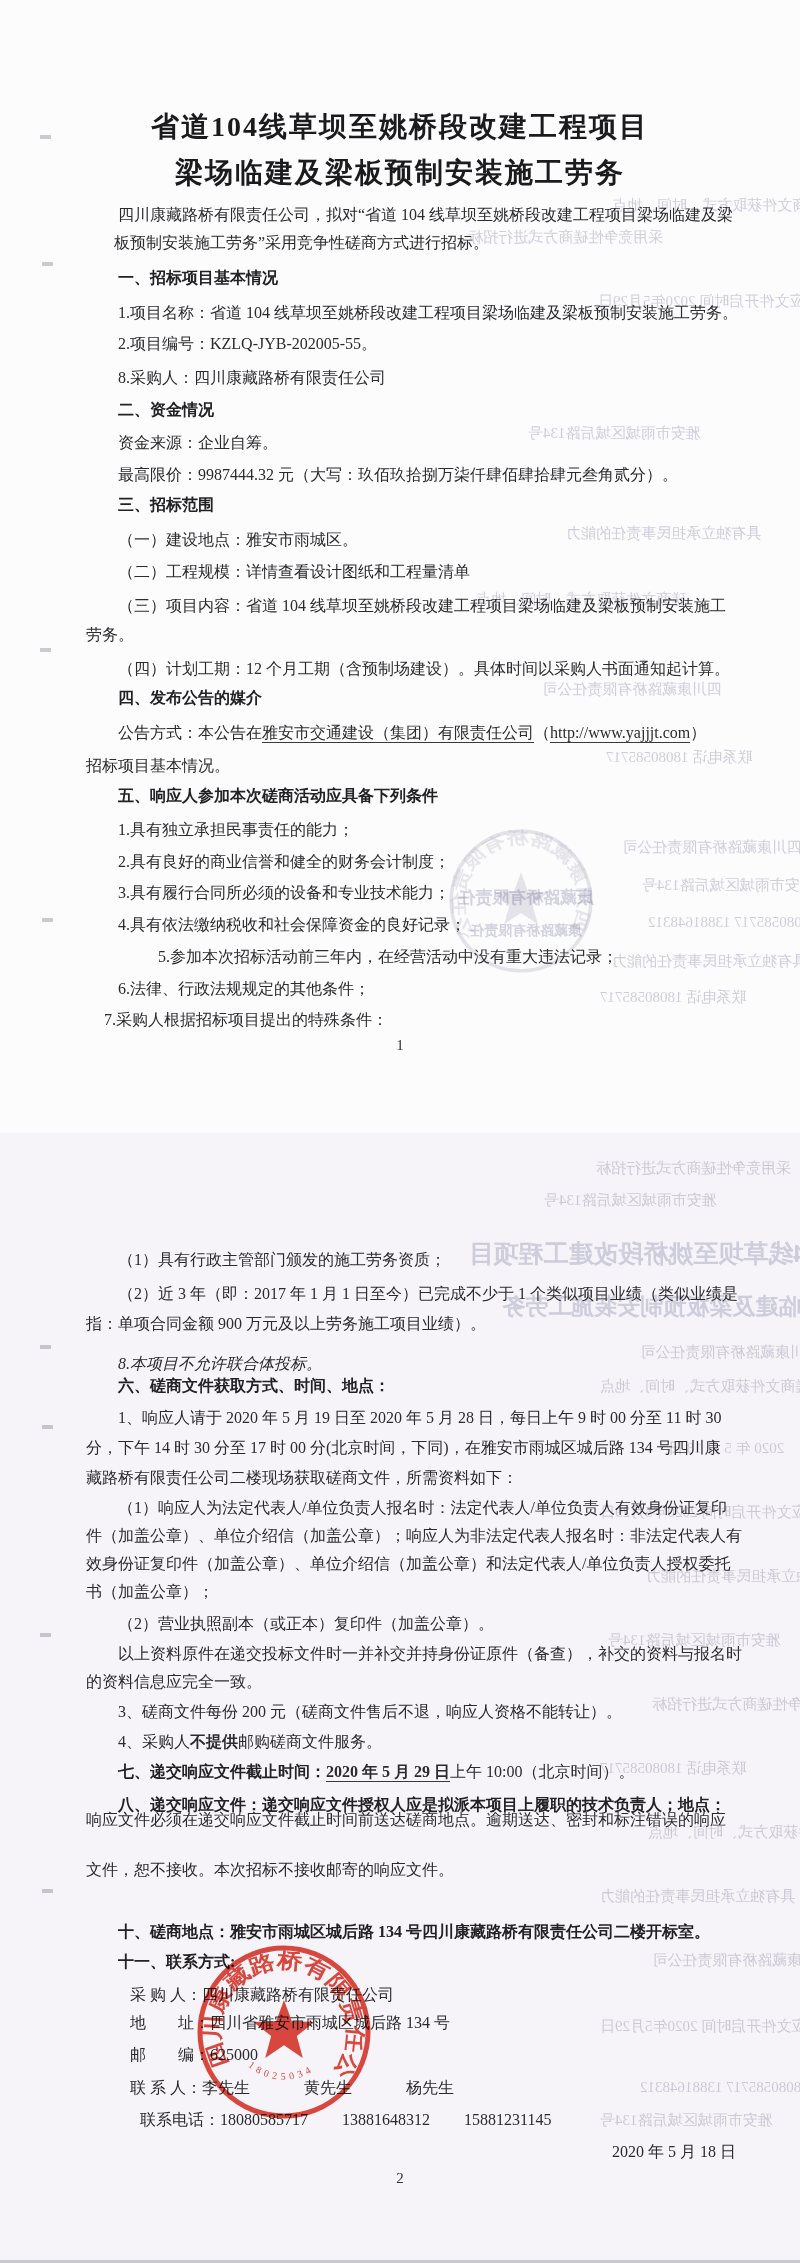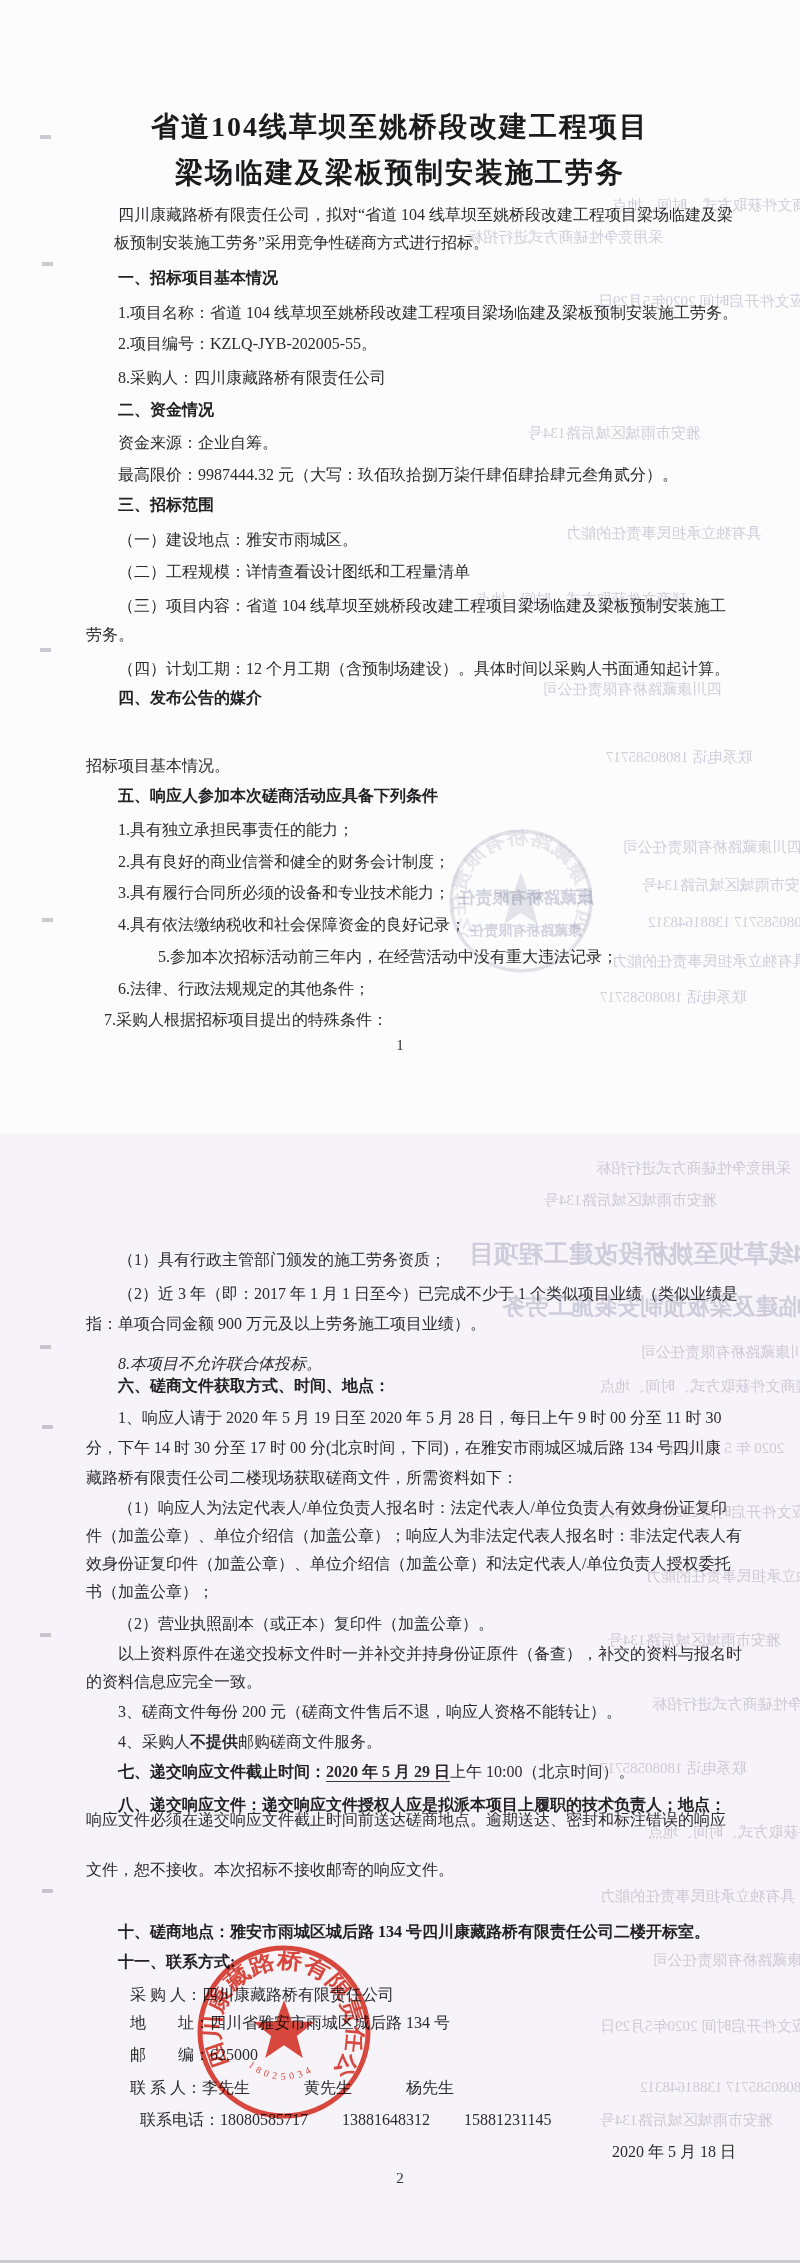--- a/index.html
+++ b/index.html
@@ -84,20 +84,23 @@
     <div class="line ind" style="top:465px;">最高限价：9987444.32 元（大写：玖佰玖拾捌万柒仟肆佰肆拾肆元叁角贰分）。</div>
 
     <div class="line ind hd" style="top:495px;">三、招标范围</div>
     <div class="line ind" style="top:530px;">（一）建设地点：雅安市雨城区。</div>
     <div class="line ind" style="top:562px;">（二）工程规模：详情查看设计图纸和工程量清单</div>
     <div class="line ind" style="top:596px;">（三）项目内容：省道 104 线草坝至姚桥段改建工程项目梁场临建及梁板预制安装施工</div>
     <div class="line" style="top:625px;">劳务。</div>
     <div class="line ind" style="top:659px;">（四）计划工期：12 个月工期（含预制场建设）。具体时间以采购人书面通知起计算。</div>
 
     <div class="line ind hd" style="top:688px;">四、发布公告的媒介</div>
+    <div class="line ind" style="top:723px;">
+      <span>公告方式：本公告在</span><span class="u">雅安市交通建设（集团）有限责任公司</span><span>（</span><span class="u">http://www.yajjjt.com</span><span>）</span>
+    </div>
     <div class="line" style="top:756px;">招标项目基本情况。</div>
 
     <div class="line ind hd" style="top:786px;">五、响应人参加本次磋商活动应具备下列条件</div>
     <div class="line ind" style="top:820px;">1.具有独立承担民事责任的能力；</div>
     <div class="line ind" style="top:852px;">2.具有良好的商业信誉和健全的财务会计制度；</div>
     <div class="line ind" style="top:883px;">3.具有履行合同所必须的设备和专业技术能力；</div>
     <div class="line ind" style="top:915px;">4.具有依法缴纳税收和社会保障资金的良好记录；</div>
     <div class="line ind" style="top:947px;margin-left:40px;">5.参加本次招标活动前三年内，在经营活动中没有重大违法记录；</div>
     <div class="line ind" style="top:979px;">6.法律、行政法规规定的其他条件；</div>
     <div class="line c7" style="top:1010px;">7.采购人根据招标项目提出的特殊条件：</div>

